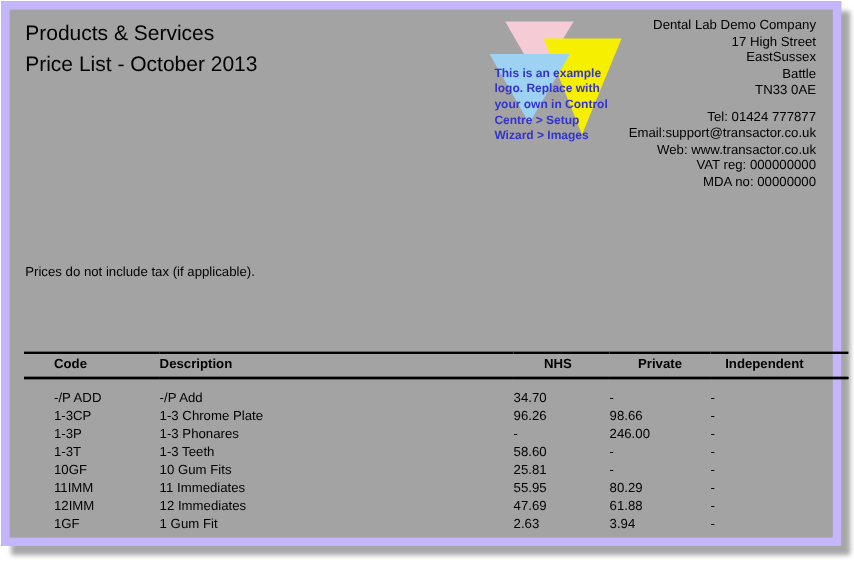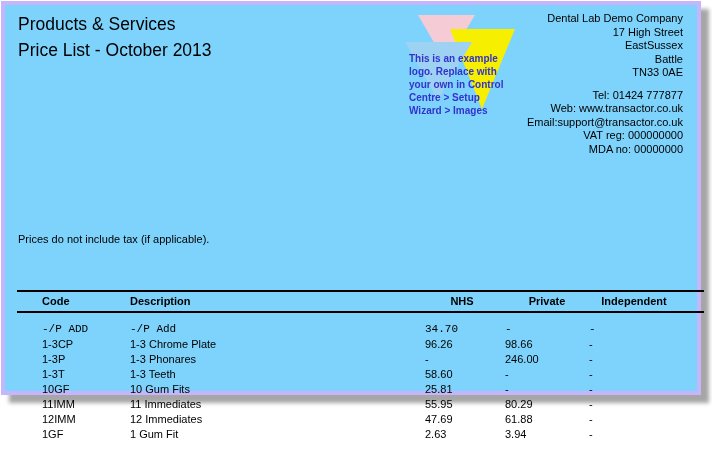--- a/index.html
+++ b/index.html
@@ -1,49 +1,49 @@
 <!DOCTYPE html>
 <html><head>
 <meta charset="utf-8">
 <style>
   * { margin:0; padding:0; box-sizing:border-box; }
   html,body { width:712px; height:470px; background:#ffffff; font-family:"Liberation Sans", sans-serif; overflow:hidden; }
 
   .page {
-    position:absolute; left:1px; top:1px; width:700px; height:394px;
-    background:#7dd3fc; border:4px solid #c4b5fd;
+    position:absolute; left:1px; top:1px; width:700px; height:454px;
+    background:#a3a3a3; border:7px solid #c4b5fd;
     box-shadow:8px 8px 4px #a6a6a6;
   }
 
   .report-title { position:absolute; left:13px; top:6px; font-size:17.5px; line-height:26px; color:#000; }
 
   
   .logo { position:absolute; left:396px; top:6px; width:124px; height:108px; }
   .tri { position:absolute; width:0; height:0; border-left-style:solid; border-right-style:solid; border-top-style:solid; border-left-color:transparent; border-right-color:transparent; }
   .tri-pink   { left:17px; top:4px;  border-left-width:28px; border-right-width:29px; border-top-width:48px; z-index:1; }
   .tri-yellow { left:49px; top:18px; border-left-width:32px; border-right-width:33px; border-top-width:80px; z-index:2; }
   .tri-blue   { left:4px;  top:31px; border-left-width:33px; border-right-width:34px; border-top-width:58px; z-index:3; }
   .logo-text { position:absolute; left:8px; top:41px; z-index:4; font-size:10px; line-height:13px; font-weight:bold; }
 
   
   .company-block { position:absolute; top:7px; right:14px; text-align:right; font-size:11px; line-height:13.5px; color:#000; }
   .contact-lines { margin-top:9px; }
 
-  .tax-note { position:absolute; left:13px; top:228px; font-size:11px; color:#000;text-align:center; }
+  .tax-note { position:absolute; left:13px; top:213px; font-size:11px; color:#000;text-align:center; }
 
   
   table.price-table {
     position:absolute; left:12px; top:285px; width:687px;
     border-collapse:collapse; table-layout:fixed;
     font-size:11px; color:#000;
     border-top:2px solid #000;
   }
   .price-table th { border-bottom:2px solid #000; font-weight:bold; padding:3px 0 4px 0; }
   .price-table td { padding:0; height:15px; vertical-align:middle; }
-  .price-table tbody tr:first-child td { padding-top:9px; height:24px;font-family:Liberation Mono, monospace; }
+  .price-table tbody tr:first-child td { padding-top:9px; height:24px; }
   .col-code  { text-align:left; }
   th.col-code, td.col-code { padding-left:25px;margin-top:20px; }
   .col-desc  { text-align:left; }
   .col-nhs, .col-private, .col-indep { }
   th.col-nhs { padding-right:6px; }
   th.col-indep, td.col-indep { padding-right:25px; }
 </style>
 </head>
 <body>
 
@@ -70,22 +70,22 @@
   <div class="company-block">
     <div class="address-lines" id="address-lines">
         <div>Dental Lab Demo Company</div>
         <div>17 High Street</div>
         <div>EastSussex</div>
         <div>Battle</div>
         <div>TN33 0AE</div>
       </div>
     <div class="contact-lines" id="contact-lines">
         <div>Tel: 01424 777877</div>
+        <div>Email:support@transactor.co.uk</div>
         <div>Web: www.transactor.co.uk</div>
-        <div>Email:support@transactor.co.uk</div>
         <div>VAT reg: 000000000</div>
         <div>MDA no: 00000000</div>
       </div>
   </div>
 
   <div class="tax-note">Prices do not include tax (if applicable).</div>
 
   <table class="price-table">
     <colgroup>
       <col style="width:113px">

